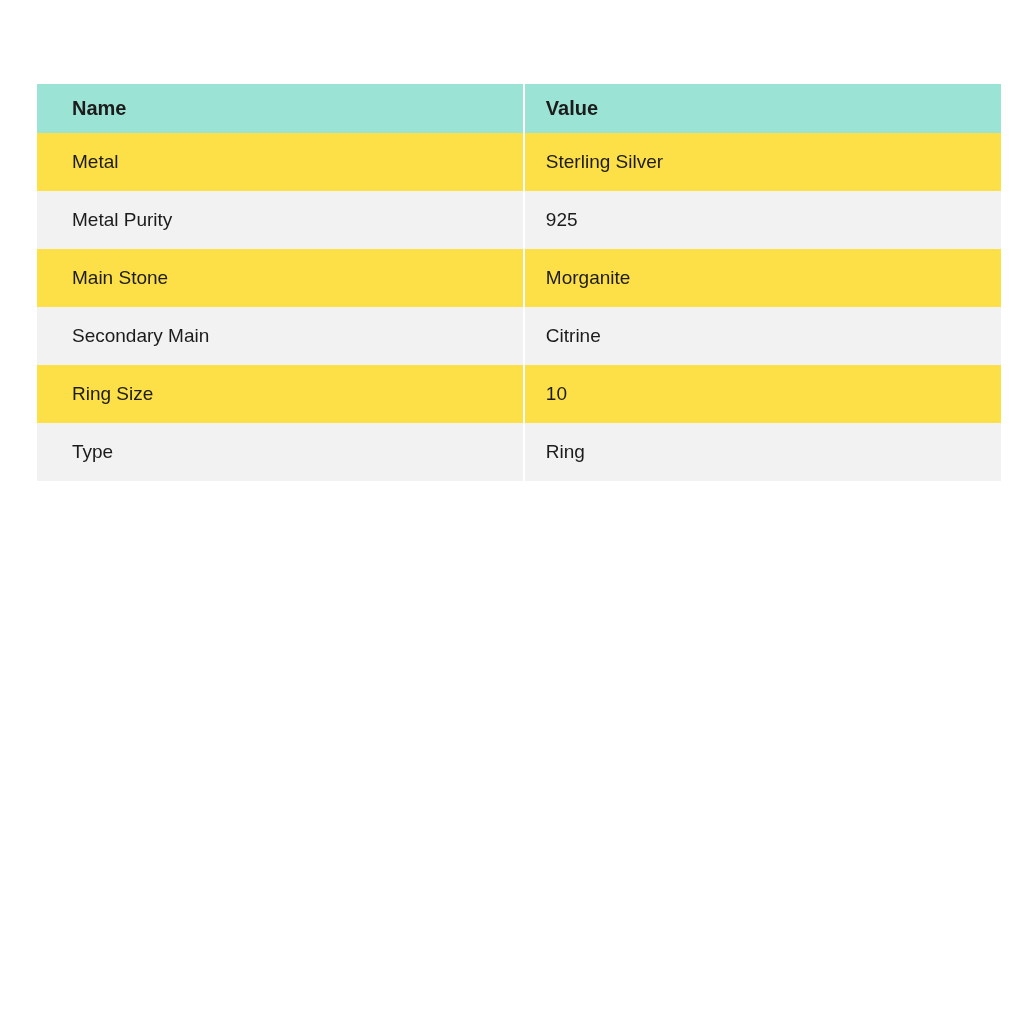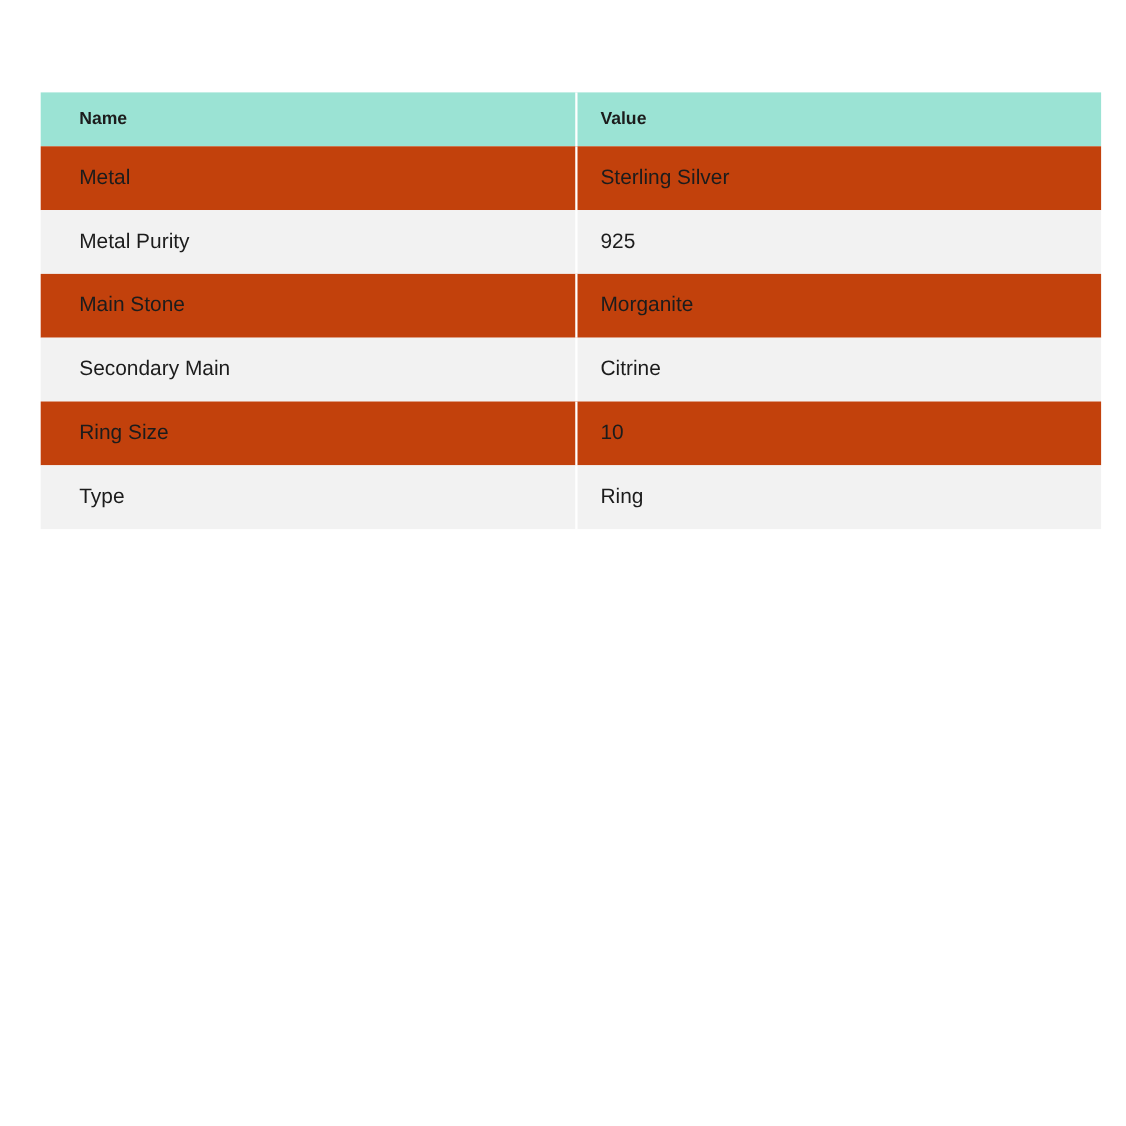--- a/index.html
+++ b/index.html
@@ -22,35 +22,35 @@
     border-spacing: 0;
     table-layout: fixed;
   }
   col.col-name  { width: 50.4%; }
   col.col-value { width: 49.6%; }
   thead th {
     background: var(--header-bg, #9be3d4);
     height: 49px;
     text-align: left;
     font-weight: 600;
-    font-size: 16px;
+    font-size: 20px;
     padding: 0 0 0 35px;
     vertical-align: middle;
   }
   thead th.value-col {
     border-left: 2px solid #ffffff;
     padding-left: 21px;
   }
   tbody td {
     height: 58px;
     font-size: 19px;
     font-weight: 400;
     padding: 0 0 0 35px;
     vertical-align: middle;
-    background: #c2410c;
+    background: #fde047;
   }
   tbody td.value-col {
     border-left: 2px solid #ffffff;
     padding-left: 21px;
   }
   tbody tr.striped td {
     background: var(--stripe-bg, #f2f2f2);
   }
 </style>
 </head>

